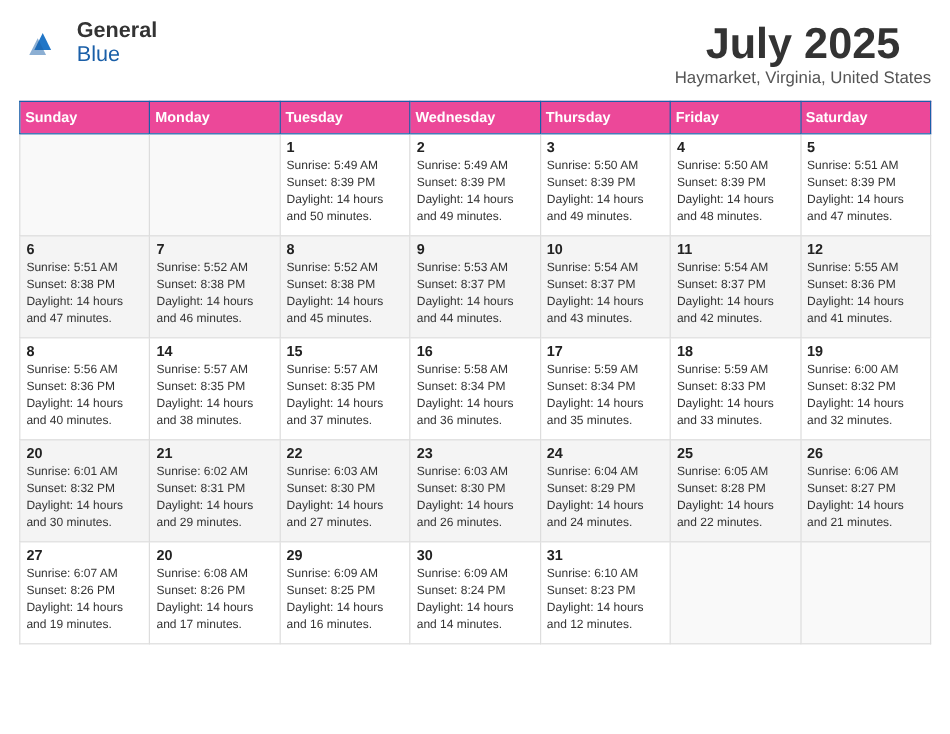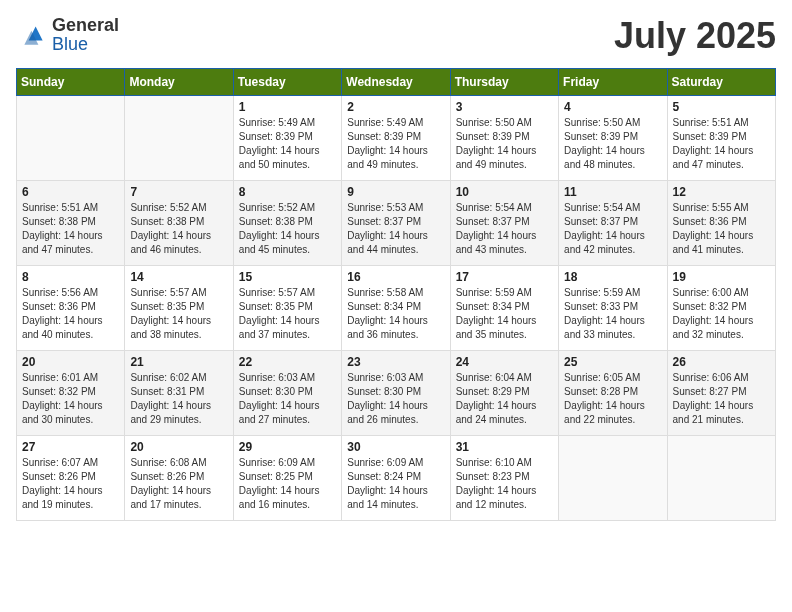--- a/index.html
+++ b/index.html
@@ -12,21 +12,21 @@
     }
     .header {
       display: flex;
       justify-content: space-between;
       align-items: flex-start;
       margin-bottom: 12px;
     }
     .logo {
       display: flex;
       align-items: center;
-      gap: 8px;
+      gap: 20px;
     }
     .logo-text-general {
       font-size: 18px;
       font-weight: bold;
       color: #333;
       line-height: 1;
     }
     .logo-text-blue {
       font-size: 18px;
       font-weight: normal;
@@ -49,21 +49,21 @@
     .location {
       font-size: 14px;
       color: #555;
     }
     .calendar {
       width: 100%;
       border-collapse: collapse;
       border: 1px solid #ccc;
     }
     .calendar th {
-      background-color: #4d7c0f;
+      background-color: #ec4899;
       color: #fff;
       font-size: 12px;
       font-weight: bold;
       padding: 6px 4px;
       text-align: left;
       border: 1px solid #1a5fa8;
     }
     .calendar td {
       width: calc(100% / 7);
       vertical-align: top;
@@ -103,20 +103,21 @@
     </svg>
     <div>
       <div>
         <span class="logo-text-general">General</span><br>
         <span class="logo-text-blue">Blue</span>
       </div>
     </div>
   </div>
   <div class="title-section">
     <div class="month-year">July 2025</div>
+    <div class="location">Haymarket, Virginia, United States</div>
   </div>
 </div>
 
 <table class="calendar">
   <thead>
     <tr>
     <th>Sunday</th>
         <th>Monday</th>
         <th>Tuesday</th>
         <th>Wednesday</th>

